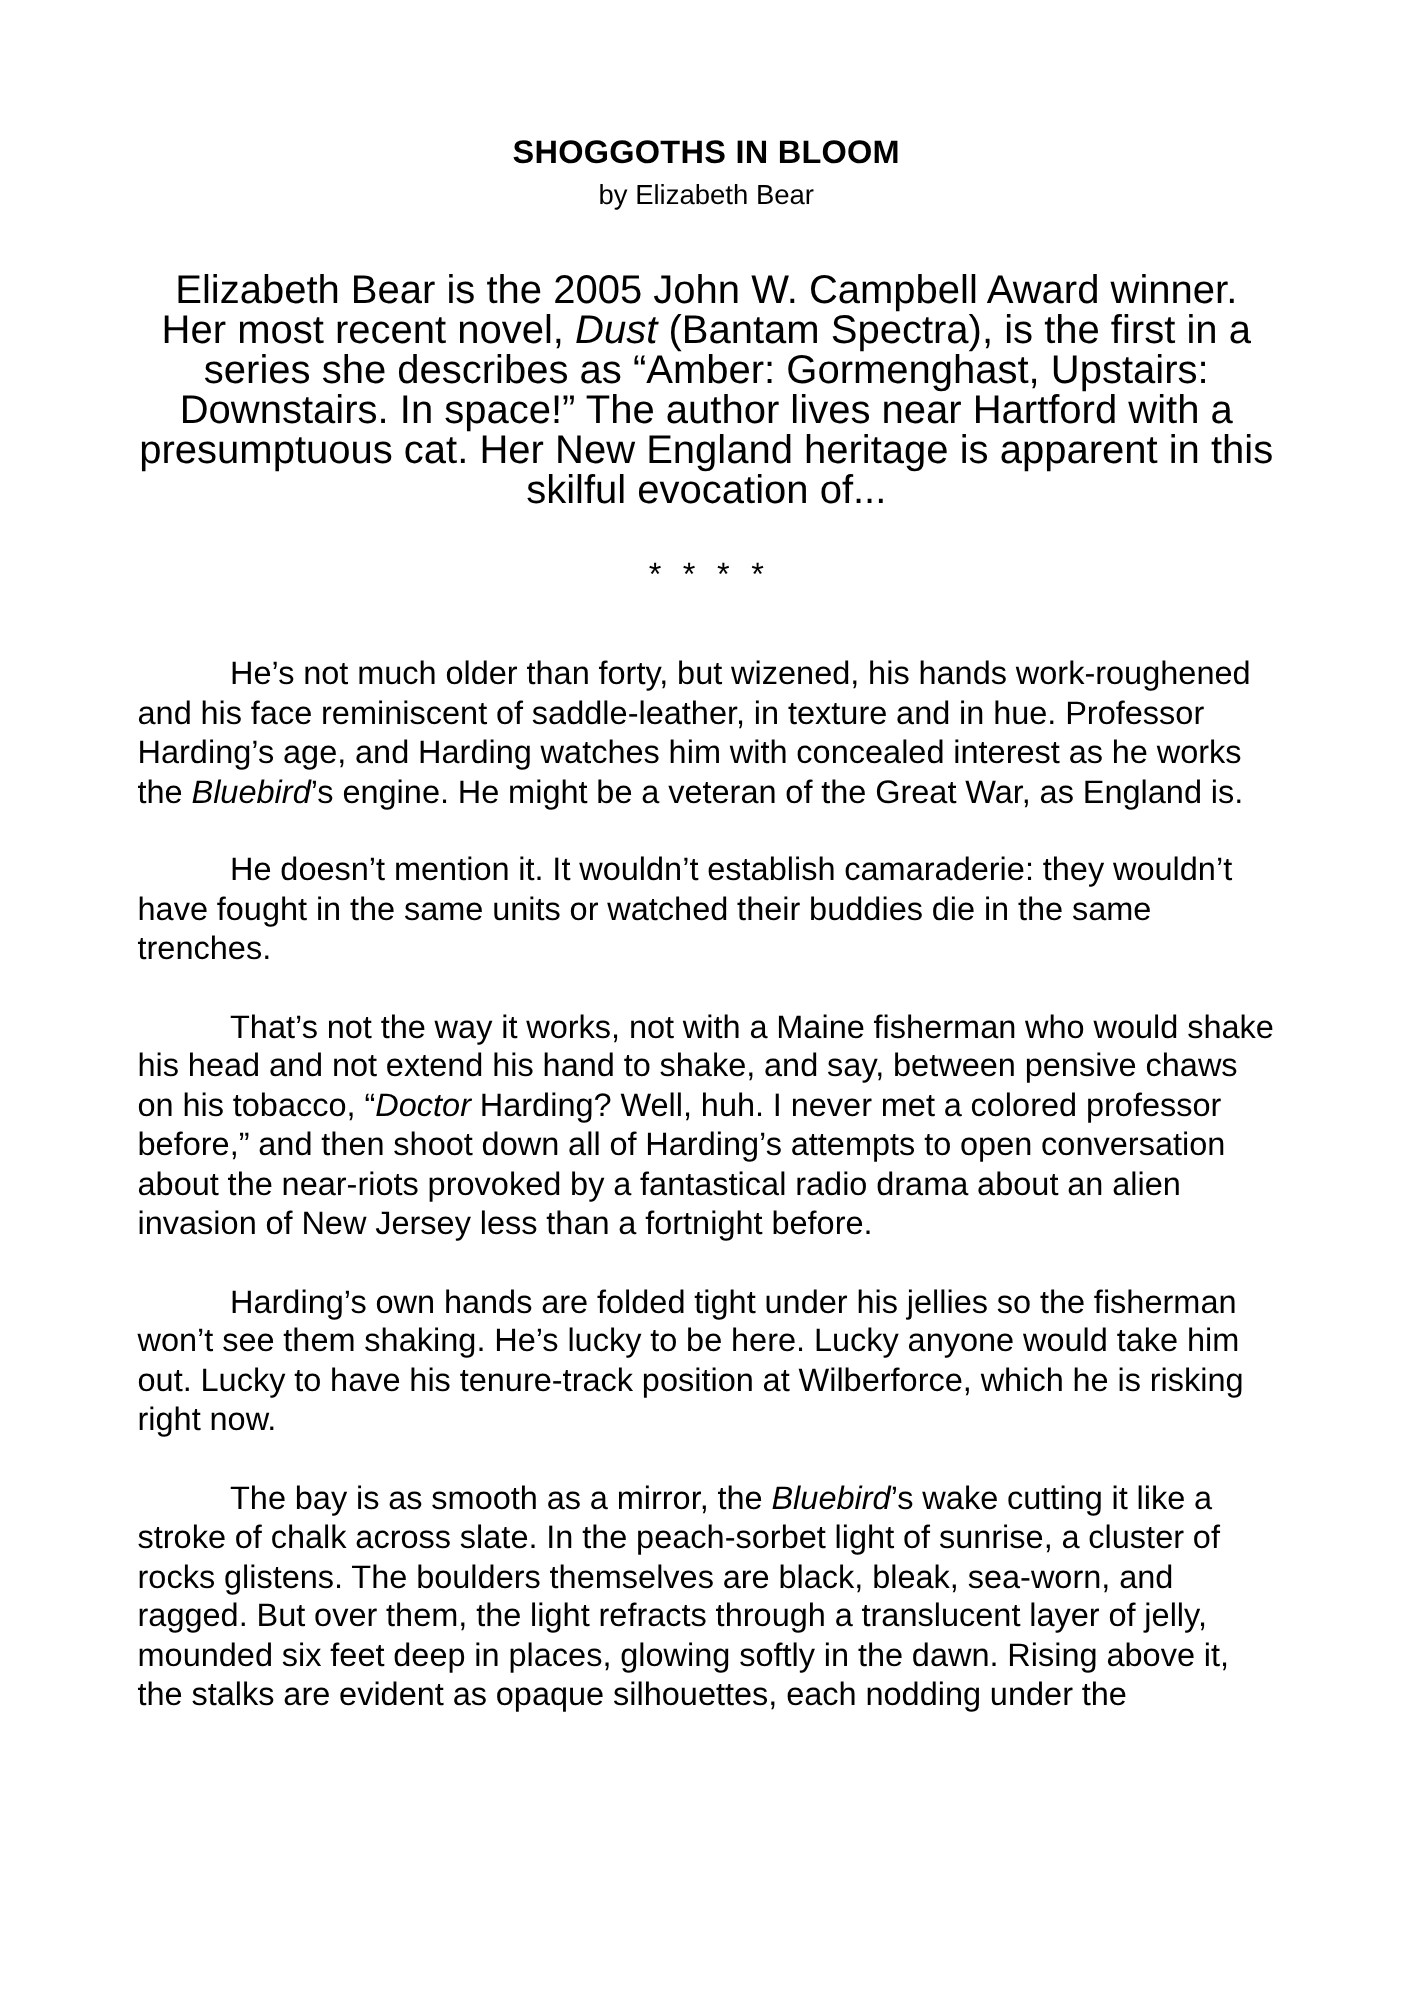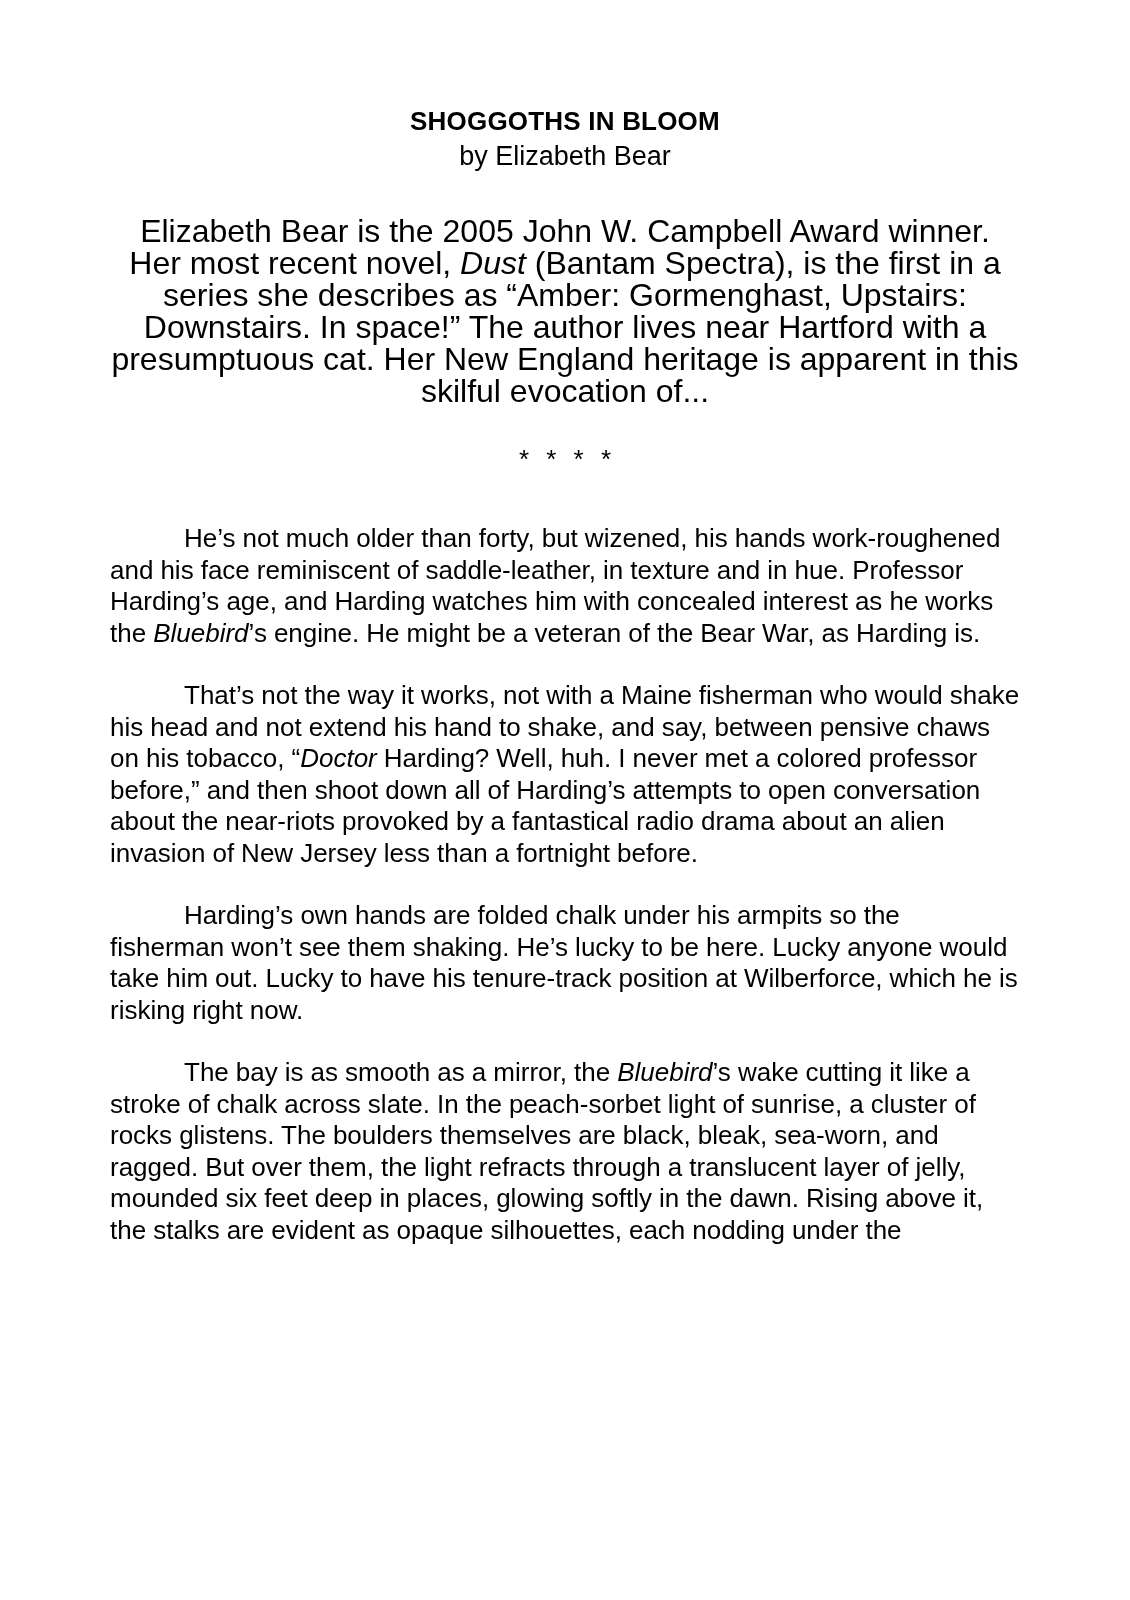--- a/index.html
+++ b/index.html
@@ -33,21 +33,21 @@
   .title {
     font-size: 26px;
     font-weight: bold;
     text-align: center;
     line-height: 32px;
     margin: 0;
     padding-top: 105px;
     letter-spacing: 0.2px;
   }
   .byline {
-    font-size: 27px;
+    font-size: 22px;
     font-weight: normal;
     text-align: center;
     line-height: 32px;
     margin: 0;
     padding-top: 3px;
   }
   .intro {
     font-size: 32px;
     line-height: 32px;
     text-align: center;
@@ -94,30 +94,33 @@
     <p class="intro">
       <span>Elizabeth Bear is the 2005 John W. Campbell Award winner. Her most recent novel, </span><span class="ital">Dust</span><span> (Bantam Spectra), is the first in a series she describes as “Amber: Gormenghast, Upstairs: Downstairs. In space!” The author lives near Hartford with a presumptuous cat. Her New England heritage is apparent in this skilful evocation of...</span>
     </p>
 
     <div class="separator">* * * *</div>
 
     <div class="body-block">
 
 
       <p class="para indent">
-        <span>He’s not much older than forty, but wizened, his hands work-roughened and his face reminiscent of saddle-leather, in texture and in hue. Professor Harding’s age, and Harding watches him with concealed interest as he works the </span><span class="ital">Bluebird</span><span>’s engine. He might be a veteran of the Bear War, as Harding is.</span>
+        <span>He’s not much older than forty, but wizened, his hands work-roughened and his face reminiscent of saddle-leather, in texture and in hue. Professor Harding’s age, and Harding watches him with concealed interest as he works the </span><span class="ital">Bluebird</span><span>’s engine. He might be a veteran of the Great War, as England is.</span>
       </p>
 
+      <p class="para indent">
+        <span>He doesn’t mention it. It wouldn’t establish camaraderie: they wouldn’t have fought in the same units or watched their buddies die in the same trenches.</span>
+      </p>
 
       <p class="para indent">
         <span>That’s not the way it works, not with a Maine fisherman who would shake his head and not extend his hand to shake, and say, between pensive chaws on his tobacco, “</span><span class="ital">Doctor</span><span> Harding? Well, huh. I never met a colored professor before,” and then shoot down all of Harding’s attempts to open conversation about the near-riots provoked by a fantastical radio drama about an alien invasion of New Jersey less than a fortnight before.</span>
       </p>
 
       <p class="para indent">
-        <span>Harding’s own hands are folded chalk under his armpits so the fisherman won’t see them shaking. He’s lucky to be here. Lucky anyone would take him out. Lucky to have his tenure-track position at Wilberforce, which he is risking right now.</span>
+        <span>Harding’s own hands are folded tight under his jellies so the fisherman won’t see them shaking. He’s lucky to be here. Lucky anyone would take him out. Lucky to have his tenure-track position at Wilberforce, which he is risking right now.</span>
       </p>
 
       <p class="para indent">
         <span>The bay is as smooth as a mirror, the </span><span class="ital">Bluebird</span><span>’s wake cutting it like a stroke of chalk across slate. In the peach-sorbet light of sunrise, a cluster of rocks glistens. The boulders themselves are black, bleak, sea-worn, and ragged. But over them, the light refracts through a translucent layer of jelly, mounded six feet deep in places, glowing softly in the dawn. Rising above it, the stalks are evident as opaque silhouettes, each nodding under the</span>
       </p>
 
     </div>
   </div>
 </div>
 

